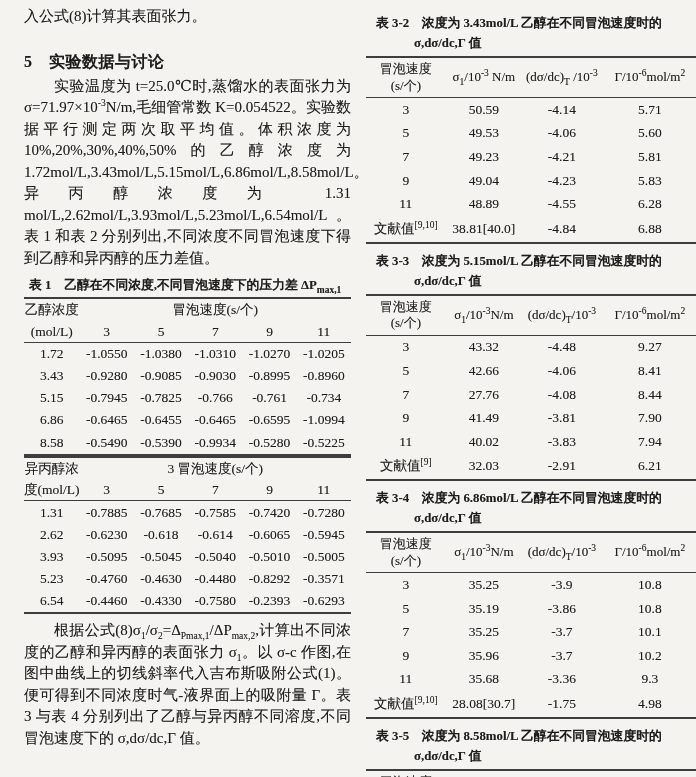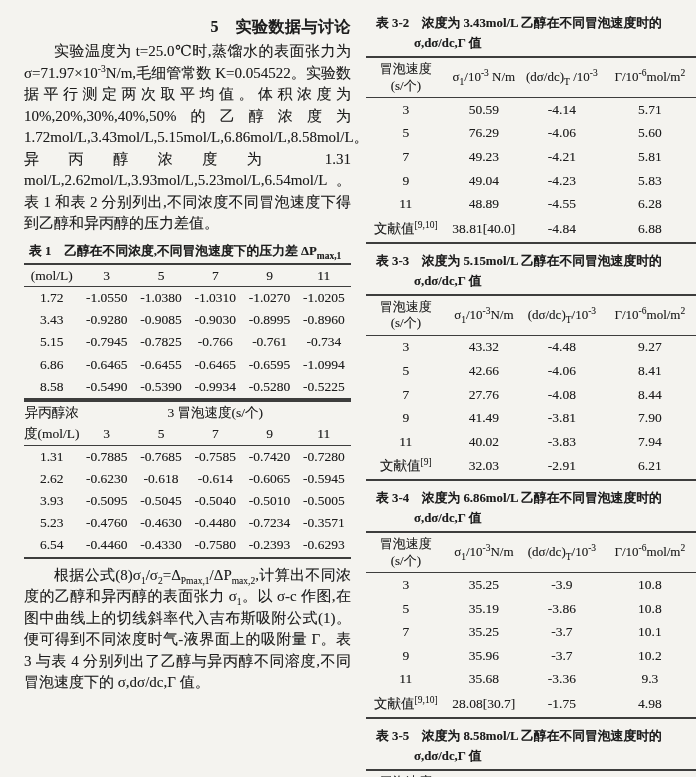--- a/index.html
+++ b/index.html
@@ -10,21 +10,21 @@
     font-family: "Liberation Serif", "DejaVu Serif", serif;
     position: relative;
     text-shadow: 0 0 .4px rgba(20,20,20,.35);
   }
   .cols { display: flex; gap: 15px; padding: 6px 5px 0 24px; }
   .col-left  { width: 327px; flex: none; }
   .col-right { width: 332px; flex: none; }
 
   .bodytext { font-size: 15px; line-height: 21.5px; text-align: justify; }
   .indent { text-indent: 2em; }
-  .heading { font-size: 16px; font-weight: bold; margin: 11px 0 3px; letter-spacing: .5px; text-align: right; }
+  .heading { font-size: 16px; font-weight: bold; margin: 24px 0 3px; letter-spacing: .5px; }
 
   .tcap { font-size: 12.8px; font-weight: bold; line-height: 20px; }
   .cap1 { margin: 6px 0 2px; padding-left: 5px; }
   .cap-block { margin: 7px 0 3px; }
   .cap-l1-right { padding-left: 10px; }
   .cap-l2-right { padding-left: 48px; }
 
   table {
     width: 100%; border-collapse: collapse; font-size: 13.5px;
     border-top: 2px solid #3d3d3d; border-bottom: 2px solid #3d3d3d;
@@ -44,36 +44,41 @@
   .faded { color: #757575; opacity: .62; filter: blur(.4px); }
 </style>
 </head>
 <body>
 
 <div class="page">
   <div class="cols">
 
     <div class="col-left">
 
+      <div class="bodytext">入公式(8)计算其表面张力。</div>
 
       <div class="heading">5　实验数据与讨论</div>
 
       <div class="bodytext indent">实验温度为 t=25.0℃时,蒸馏水的表面张力为 σ=71.97×10<sup>-3</sup>N/m,毛细管常数 K=0.054522。实验数据平行测定两次取平均值。体积浓度为 10%,20%,30%,40%,50%的乙醇浓度为 1.72mol/L,3.43mol/L,5.15mol/L,6.86mol/L,8.58mol/L。异丙醇浓度为 1.31 mol/L,2.62mol/L,3.93mol/L,5.23mol/L,6.54mol/L。表 1 和表 2 分别列出,不同浓度不同冒泡速度下得到乙醇和异丙醇的压力差值。</div>
 
       <div class="tcap cap1">表 1　乙醇在不同浓度,不同冒泡速度下的压力差 ΔP<sub>max,1</sub></div>
       <table class="t-left">
         <colgroup>
           <col style="width:17%">
             <col style="width:16.6%">
             <col style="width:16.6%">
           <col style="width:16.6%">
             <col style="width:16.6%">
             <col style="width:16.6%">
         </colgroup>
         <thead>
+          <tr>
+            <th>乙醇浓度</th>
+            <th colspan="5">冒泡速度(s/个)</th>
+          </tr>
           <tr>
             <th>(mol/L)</th>
             <th>3</th>
             <th>5</th>
             <th>7</th>
             <th>9</th>
             <th>11</th>
           </tr>
         </thead>
         <tbody>
@@ -166,21 +171,21 @@
               <td>-0.5045</td>
               <td>-0.5040</td>
               <td>-0.5010</td>
               <td>-0.5005</td>
             </tr>
             <tr>
               <td>5.23</td>
               <td>-0.4760</td>
               <td>-0.4630</td>
               <td>-0.4480</td>
-              <td>-0.7234</td>
+              <td>-0.8292</td>
               <td>-0.3571</td>
             </tr>
             <tr>
               <td>6.54</td>
               <td>-0.4460</td>
               <td>-0.4330</td>
               <td>-0.7580</td>
               <td>-0.2393</td>
               <td>-0.6293</td>
             </tr>
@@ -214,21 +219,21 @@
         </thead>
         <tbody>
             <tr>
               <td>3</td>
               <td>50.59</td>
               <td>-4.14</td>
               <td>5.71</td>
             </tr>
             <tr>
               <td>5</td>
-              <td>76.29</td>
+              <td>49.53</td>
               <td>-4.06</td>
               <td>5.60</td>
             </tr>
             <tr>
               <td>7</td>
               <td>49.23</td>
               <td>-4.21</td>
               <td>5.81</td>
             </tr>
             <tr>

